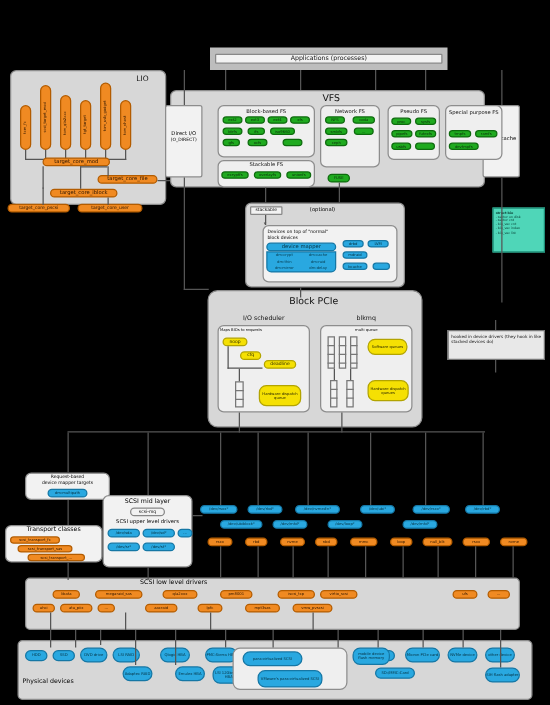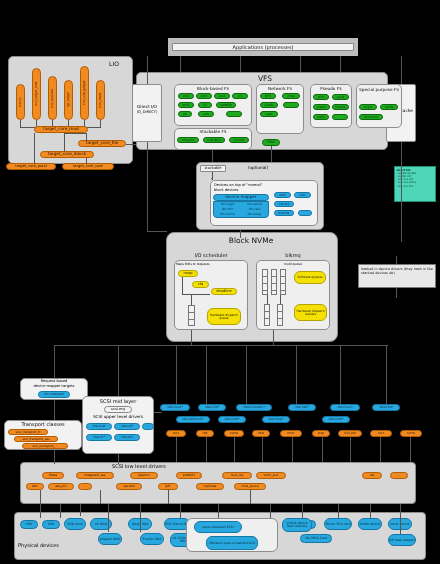--- a/index.html
+++ b/index.html
@@ -165,21 +165,21 @@
   <div class="pill blue t3" style="left:274px;top:192px;width:17px;height:6px;">drbd</div>
   <div class="pill blue t3" style="left:294px;top:192px;width:17px;height:6px;">LVM</div>
   <div class="pill blue t3" style="left:274px;top:201px;width:20px;height:6px;">mdraid</div>
   <div class="pill blue t3" style="left:274px;top:210px;width:20px;height:6px;">bcache</div>
   <div class="pill blue t3" style="left:298px;top:210px;width:14px;height:6px;"></div>
 
   <div class="line" style="left:212px;top:172px;width:1px;height:8px;"></div>
   <div class="arrow" style="left:210.5px;top:178px;"></div>
 
   <div class="grp sect" style="left:166px;top:232px;width:172px;height:110px;border-radius:8px;"></div>
-  <div class="grp-title t7" style="left:216px;top:236px;width:70px;">Block NVMe</div>
+  <div class="grp-title t7" style="left:216px;top:236px;width:70px;">Block PCIe</div>
 
   <div class="grp-title t5" style="left:174px;top:252px;width:74px;">I/O scheduler</div>
   <div class="grp sub" style="left:174px;top:260px;width:74px;height:70px;"></div>
   <div class="lbl t3" style="left:176px;top:262px;width:70px;height:5px;justify-content:flex-start;">Maps BIOs to requests</div>
   <div class="pill yellow t35" style="left:178px;top:270px;width:20px;height:7px;">noop</div>
   <div class="pill yellow t35" style="left:192px;top:281px;width:17px;height:7px;">cfq</div>
   <div class="pill yellow t35" style="left:211px;top:288px;width:26px;height:7px;">deadline</div>
   <div class="pill yellow t3" style="left:207px;top:308px;width:34px;height:17px;">Hardware dispatch queue</div>
 
   <div class="box white" style="left:188px;top:305px;width:7px;height:21px;border:.5px solid #777;"></div>

